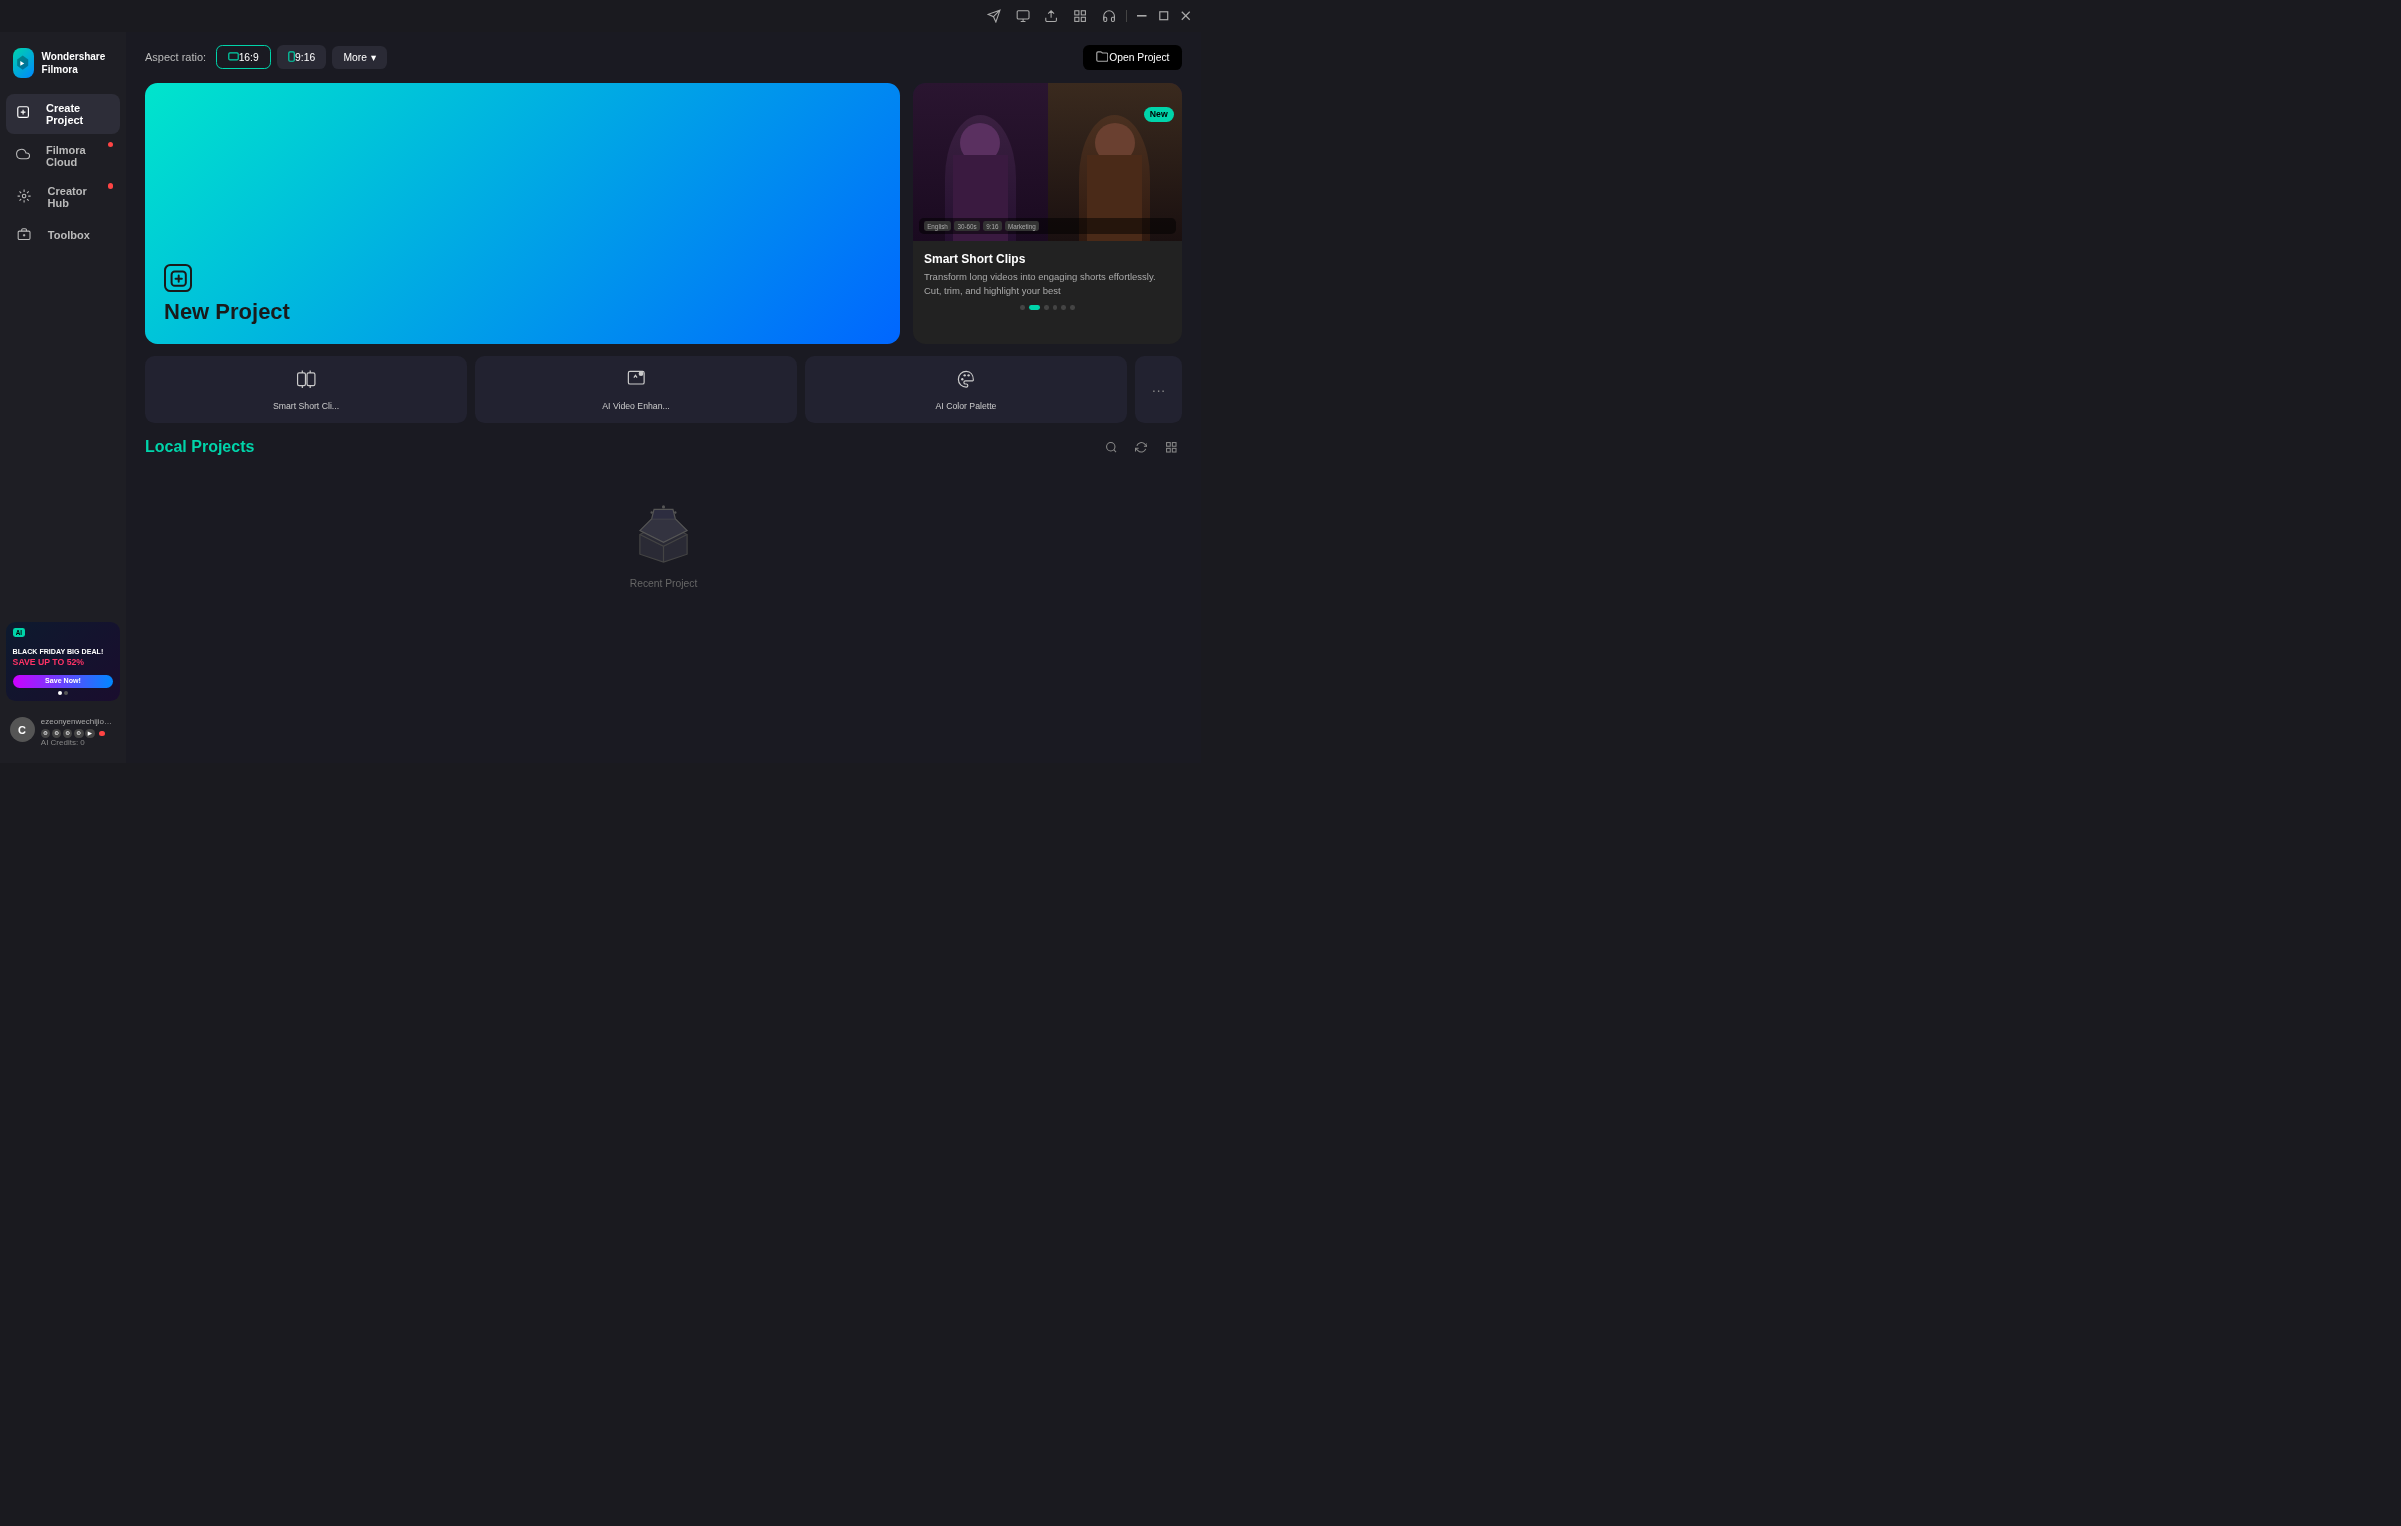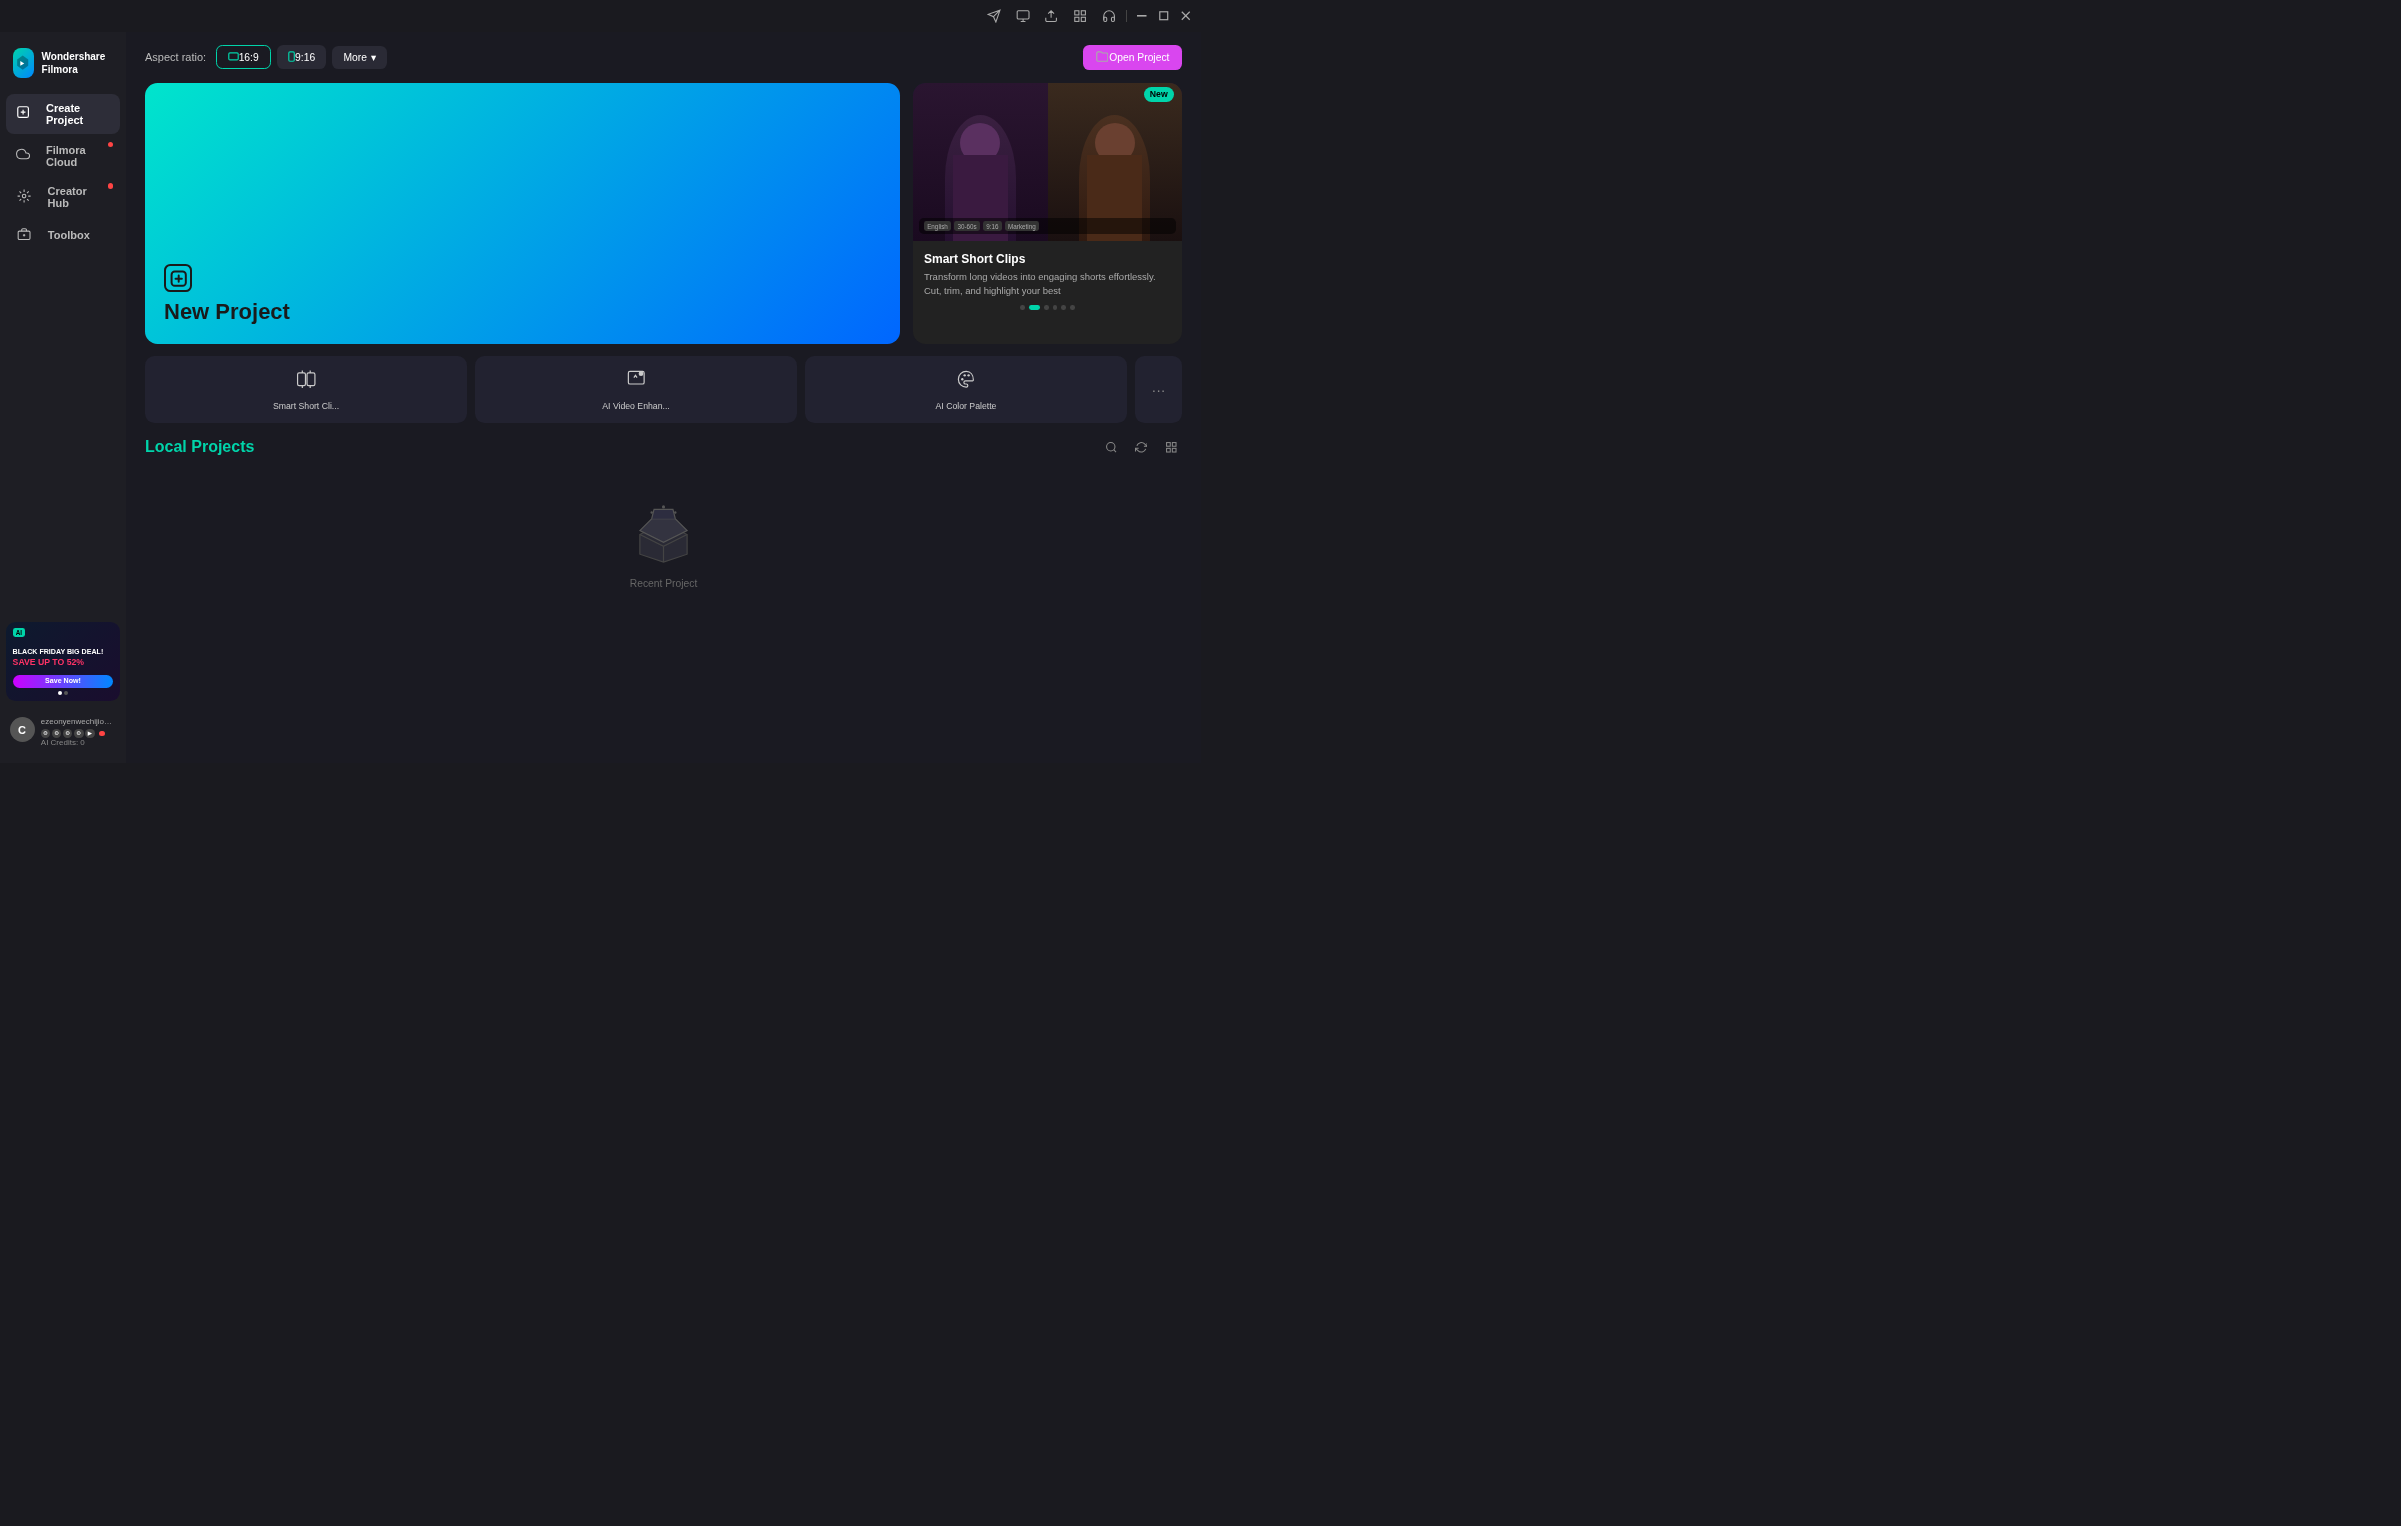--- a/index.html
+++ b/index.html
@@ -329,21 +329,21 @@
       font-size: 10.3px;
       cursor: pointer;
       border: none;
     }
     .open-project-btn {
       display: flex;
       align-items: center;
       gap: 1px;
       padding: 6.3px 12.6px;
       border-radius: 6.3px;
-      background: #d946ef;
+      background: #000000;
       color: #fff;
       font-size: 10.3px;
       cursor: pointer;
       border: none;
     }
 
     
     .feature-area {
       display: flex;
       gap: 12.6px;
@@ -401,21 +401,21 @@
       overflow: hidden;
     }
     .featured-img-inner {
       width: 100%;
       height: 100%;
       background: linear-gradient(135deg, #0d1a2e 0%, #2d1a3e 50%, #1a0d1a 100%);
       display: flex;
     }
     .new-badge {
       position: absolute;
-      top: 4px;
+      top: 24px;
       right: 8px;
       background: #00d4aa;
       color: #000;
       font-size: 8.7px;
       font-weight: 700;
       padding: 2.4px 6.3px;
       border-radius: 9.5px;
       z-index: 2;
     }
     .featured-info {

